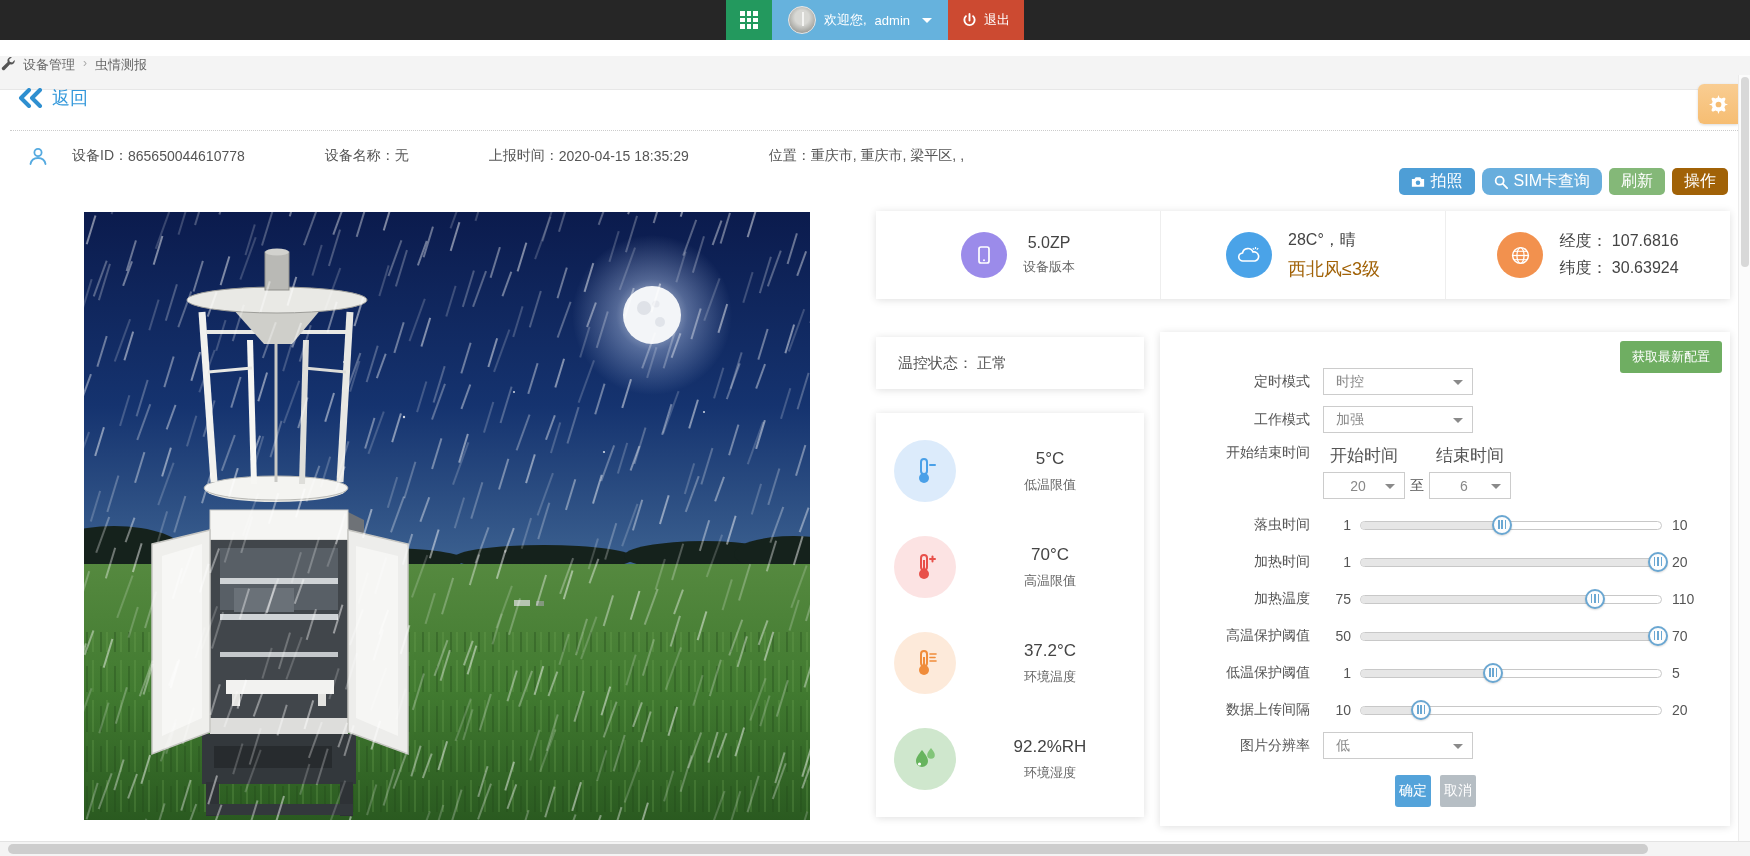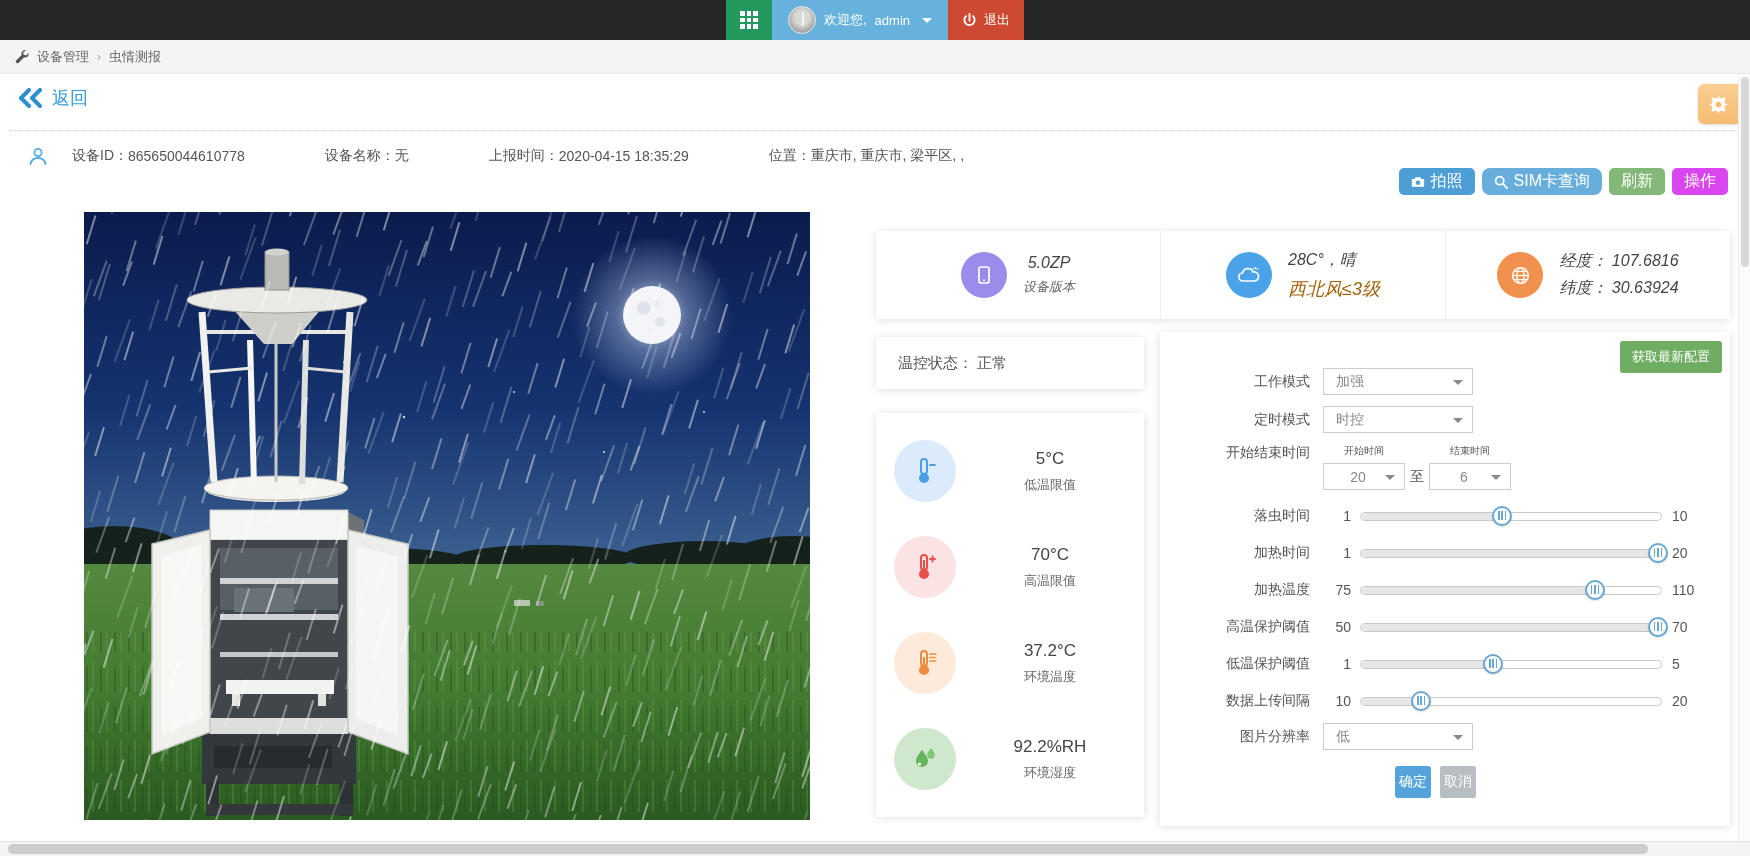--- a/index.html
+++ b/index.html
@@ -15,21 +15,21 @@
   .qr-glyph i { background:#fff; }
   .qr-glyph i:nth-child(5){ background:transparent; border:2px solid #fff; }
   .tb-user { background:#66b2dd; color:#fff; padding:0 16px; gap:8px; cursor:pointer; }
   .avatar { width:28px; height:28px; border-radius:50%; background:radial-gradient(circle at 50% 40%, #d8d8d4 0 35%, #a7a7a2 70%, #7c7c78 100%); position:relative; overflow:hidden; border:1px solid #e6e6e6; }
   .avatar::after { content:""; position:absolute; left:13px; top:5px; width:2px; height:14px; background:#f4f4f2; }
   .tb-user .utext { font-size:13px; }
   .caret-down { width:0; height:0; border-left:5px solid transparent; border-right:5px solid transparent; border-top:5px solid #fff; margin-left:4px; }
   .tb-logout { background:#cc4a31; color:#fff; padding:0 14px; gap:7px; font-size:13px; cursor:pointer; }
 
   
-  .breadcrumb { position:absolute; left:0; top:40px; width:1750px; height:34px; background:#f4f4f4; border-bottom:1px solid #e7e7e7; display:flex; align-items:center; padding-left:14px; gap:8px; font-size:13px; color:#666; }
+  .breadcrumb { position:absolute; left:0; top:56px; width:1750px; height:34px; background:#f4f4f4; border-bottom:1px solid #e7e7e7; display:flex; align-items:flex-start; gap:8px; font-size:13px; color:#666; }
   .crumb-sep { color:#aaa; font-size:12px; }
 
   
   .back-row { position:absolute; left:18px; top:86px; display:flex; align-items:center; gap:8px; color:#3398db; cursor:pointer; }
   .back-row .back-label { font-size:18px; }
   .gear-tab { position:absolute; right:12px; top:84px; width:40px; height:40px; background:linear-gradient(#f9cd92,#f6bd72); border-radius:6px 0 0 6px; display:flex; align-items:center; justify-content:center; cursor:pointer; box-shadow:0 1px 3px rgba(0,0,0,.15); }
 
   
   .content-sep { position:absolute; left:10px; top:130px; width:1730px; border-top:1px dotted #ccc; }
   .devinfo { position:absolute; left:28px; top:146px; display:flex; align-items:center; gap:80px; font-size:14px; color:#555; }
@@ -37,28 +37,28 @@
   .pair .plabel { color:#555; }
   .pair .pvalue { color:#555; }
   .devinfo .who { display:flex; align-items:center; margin-right:-56px; }
 
   
   .toolbar { position:absolute; right:22px; top:168px; display:flex; gap:7px; }
   .btn { display:inline-flex; align-items:center; gap:6px; border:none; color:#fff; font-size:16px; height:27px; padding:0 12px; border-radius:5px; cursor:pointer; font-family:inherit; }
   .btn-photo { background:#4e9ed6; }
   .btn-sim { background:#68aedd; border-radius:8px;text-align:center; }
   .btn-refresh { background:#84b878; }
-  .btn-operate { background:#d946ef; }
+  .btn-operate { background:#a16207; }
 
   
   .scene { position:absolute; left:84px; top:212px; width:726px; height:608px; }
 
   
   .card { background:#fff; box-shadow:0 1px 8px rgba(0,0,0,.13); }
-  .info-cards { position:absolute; left:876px; top:231px; width:854px; height:88px; display:flex;font-style:italic; }
+  .info-cards { position:absolute; left:876px; top:211px; width:854px; height:88px; display:flex; }
   .icell { flex:1; display:flex; align-items:center; justify-content:center; gap:16px; border-right:1px solid #eee; }
   .icell:last-child { border-right:none; }
   .icircle { width:46px; height:46px; border-radius:50%; display:flex; align-items:center; justify-content:center; flex:0 0 46px; }
   .ic-purple { background:#9b8bea; }
   .ic-blue { background:#4aa3e8; }
   .ic-orange { background:#f2914e; }
   .itext { display:flex; flex-direction:column; align-items:center; gap:6px; }
   .itext .l1 { font-size:16px; color:#444; }
   .itext .l2 { font-size:13px; color:#666; }
   .itext.left { align-items:flex-start; }
@@ -83,21 +83,21 @@
   .form-card { position:absolute; left:1160px; top:332px; width:570px; height:494px; padding-top:36px; }
   .fetch-btn { position:absolute; right:8px; top:9px; background:#6fae62; color:#fff; border:none; font-size:13px; padding:7px 12px; border-radius:3px; cursor:pointer; font-family:inherit; }
   .frow { display:flex; align-items:center; margin-bottom:11px; }
   .flabel { width:150px; text-align:right; font-size:14px; color:#555; margin-right:13px; flex:0 0 150px; }
   .select { position:relative; width:150px; height:27px; border:1px solid #ccc; background:#fff; display:flex; align-items:center; padding:0 24px 0 12px; cursor:pointer; }
   .select .sel-text { font-size:14px; color:#888; }
   .select .caret { position:absolute; right:9px; top:11px; width:0; height:0; border-left:5px solid transparent; border-right:5px solid transparent; border-top:5px solid #8a8a8a; }
   .select.small { width:82px; }
   .select.small .sel-text { margin:0 auto; }
   .period-row { align-items:flex-start; }
-  .period-headers { display:flex; font-size:10px; color:#555; margin-bottom:5px; }
+  .period-headers { display:flex; font-size:17px; color:#555; margin-bottom:5px; }
   .period-headers span.h { width:82px; text-align:center; }
   .period-headers span.sp { width:24px; }
   .period-selects { display:flex; align-items:center; }
   .zhi { width:24px; text-align:center; font-size:14px; color:#555; }
   .srow { height:30px; margin-bottom:7px; }
   .smin { width:28px; text-align:right; font-size:14px; color:#555; margin-right:9px; }
   .smax { margin-left:10px; font-size:14px; color:#555; }
   .track { position:relative; width:302px; height:9px; border:1px solid #c8c8c8; border-radius:6px; background:#fff; cursor:pointer; }
   .track .fill { position:absolute; left:0; top:0; bottom:0; background:#e6e6e6; border-radius:6px 0 0 6px; }
   .track .handle { position:absolute; top:-7px; width:20px; height:20px; border-radius:50%; background:#fdfdfd; border:2px solid #6aa7d2; transform:translateX(-50%); display:flex; align-items:center; justify-content:center; cursor:grab; box-shadow:0 1px 2px rgba(0,0,0,.15); }
@@ -446,31 +446,31 @@
           <span class="v">92.2%RH</span>
           <span class="t">环境湿度</span>
         </span>
     </div>
   </div>
 
   <div class="form-card card">
     <button class="fetch-btn">获取最新配置</button>
 
     <div class="frow">
+      <span class="flabel">定时模式</span>
+      <div class="select">
+        <span class="sel-text">时控</span>
+        <span class="caret"></span>
+      </div>
+    </div>
+
+    <div class="frow">
       <span class="flabel">工作模式</span>
       <div class="select">
         <span class="sel-text">加强</span>
-        <span class="caret"></span>
-      </div>
-    </div>
-
-    <div class="frow">
-      <span class="flabel">定时模式</span>
-      <div class="select">
-        <span class="sel-text">时控</span>
         <span class="caret"></span>
       </div>
     </div>
 
     <div class="frow period-row">
       <span class="flabel">开始结束时间</span>
       <div class="period-group">
         <div class="period-headers">
           <span class="h">开始时间</span>
           <span class="sp"></span>

